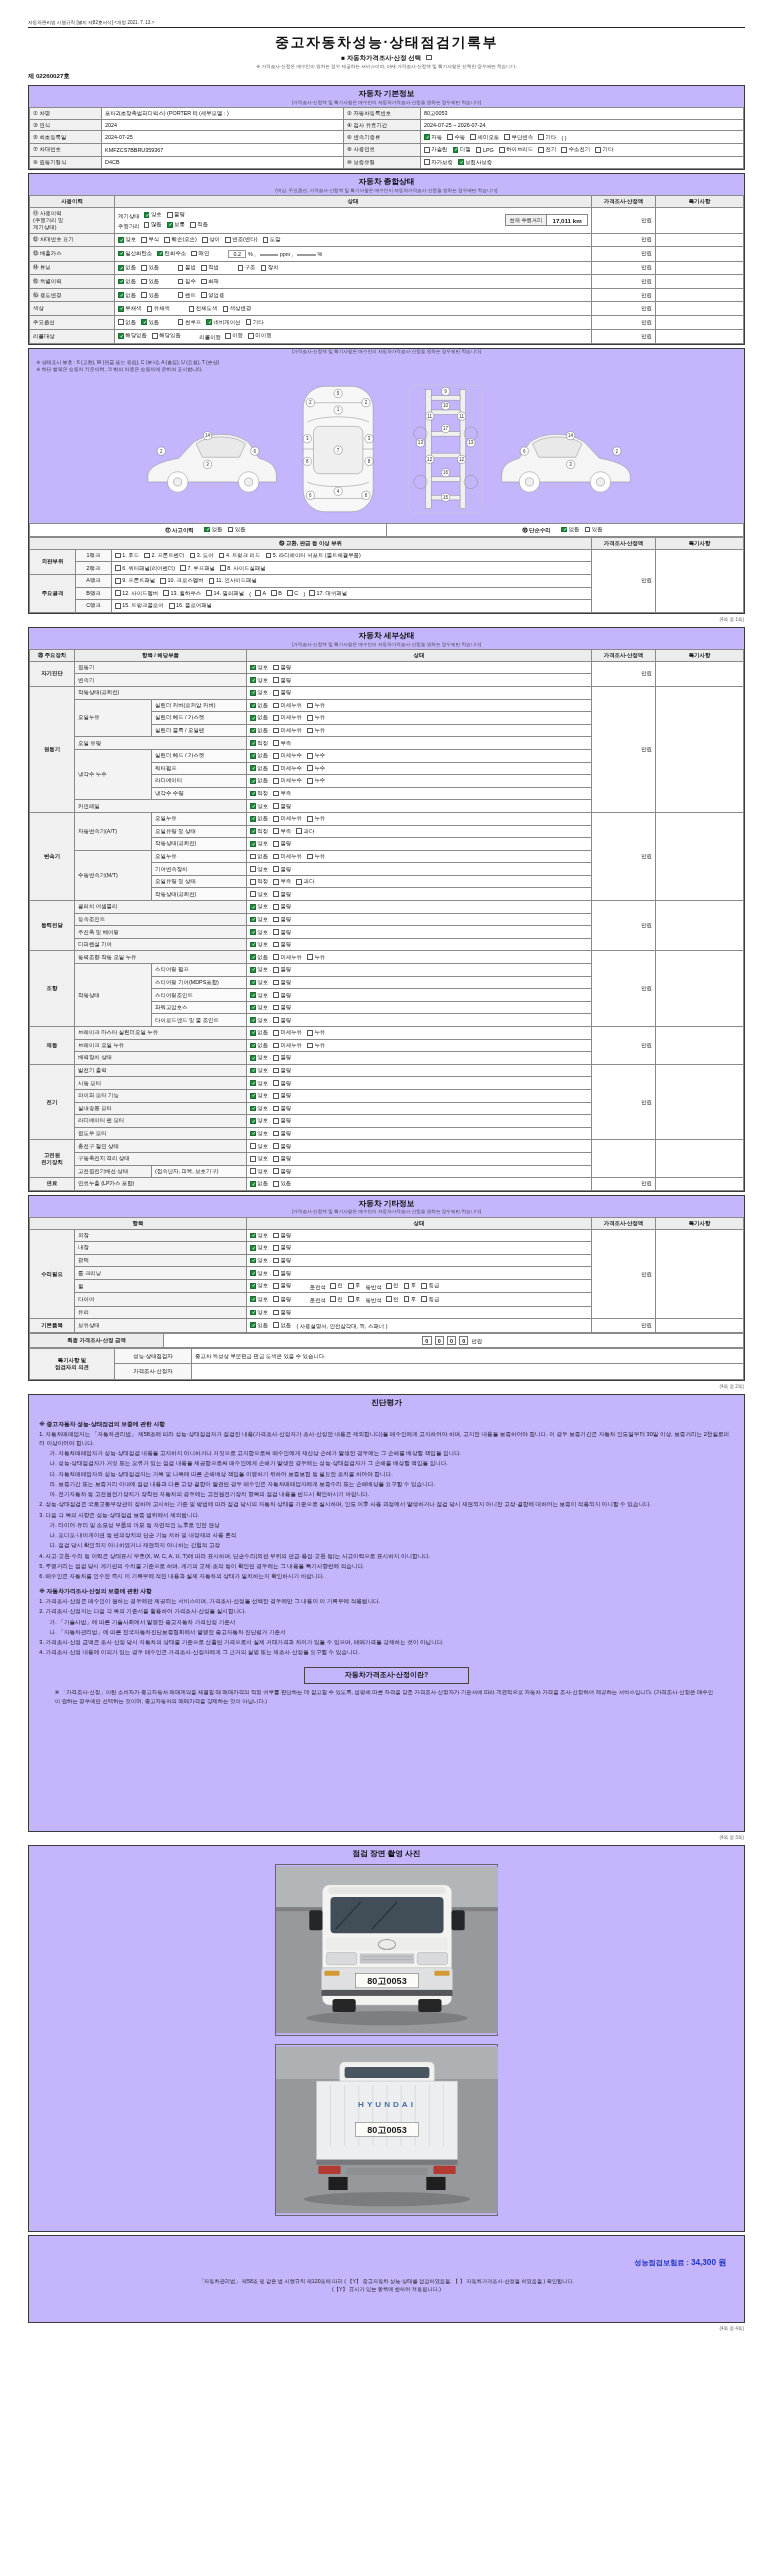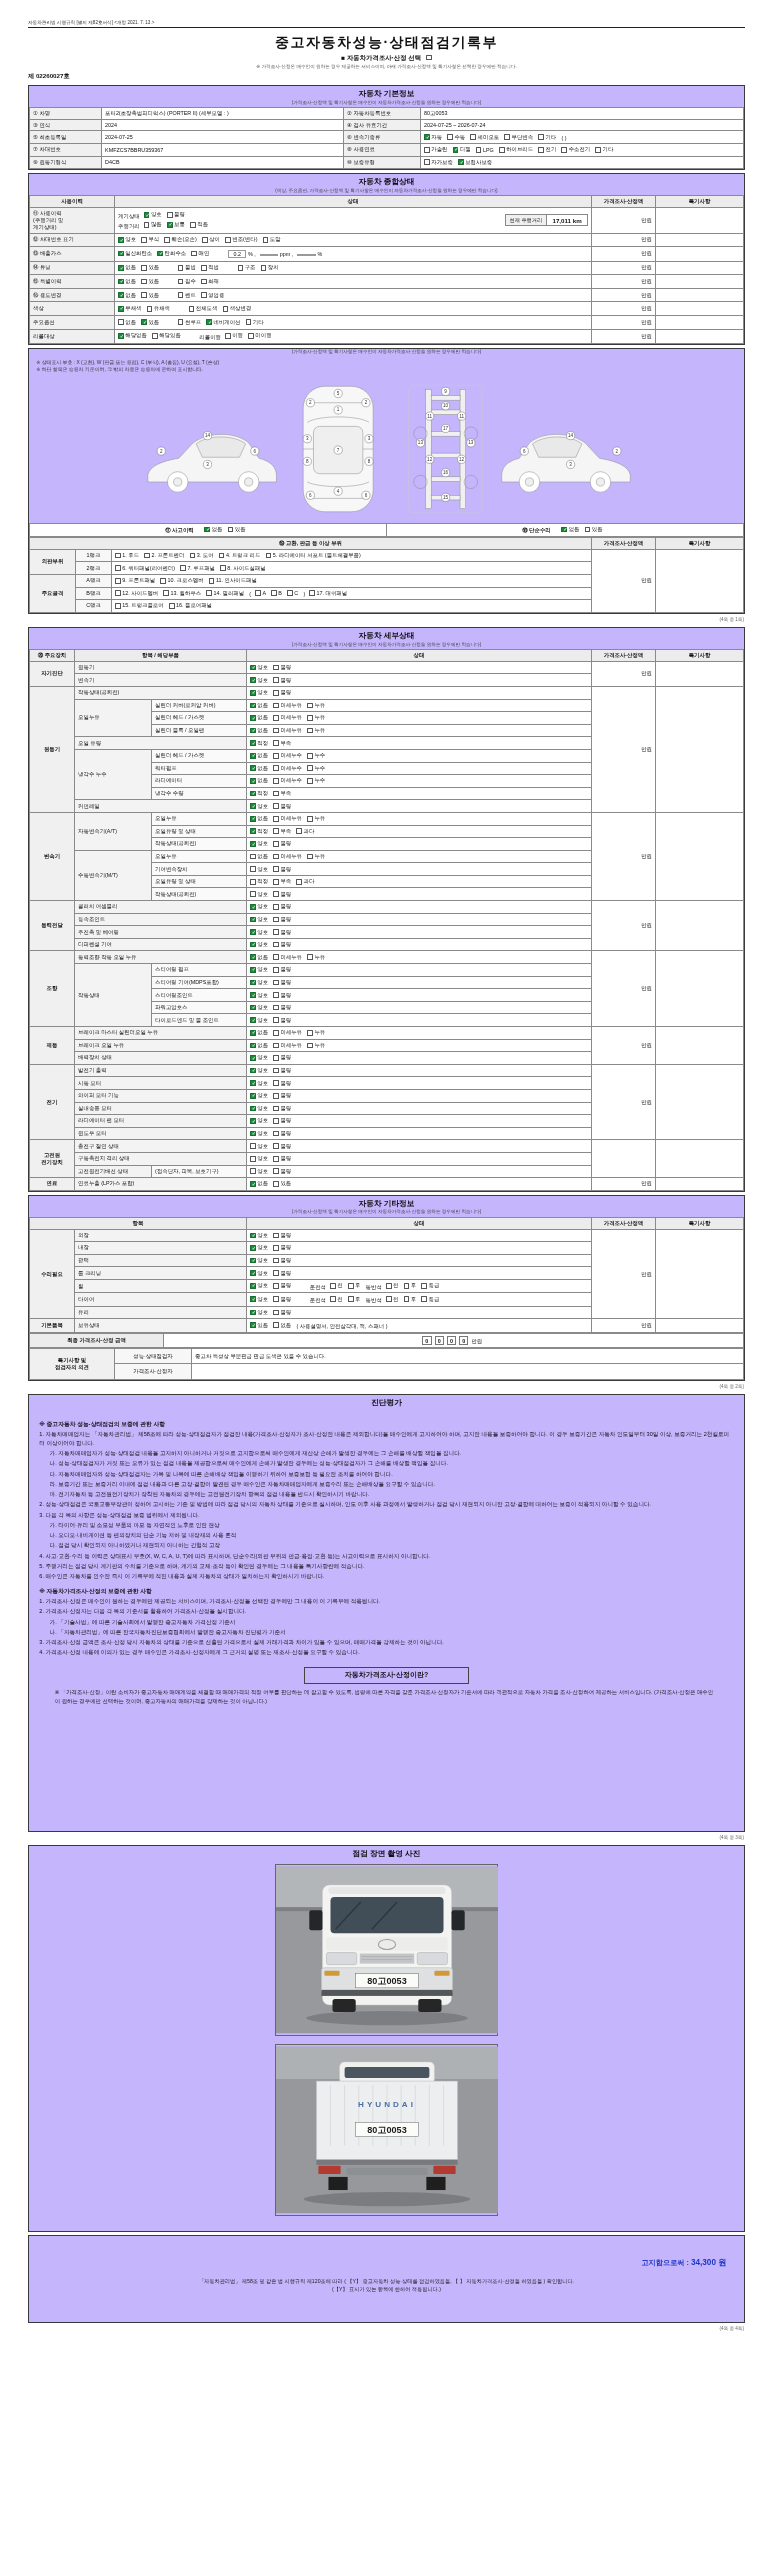--- a/index.html
+++ b/index.html
@@ -1418,21 +1418,21 @@
           <rect x="140" y="240" width="160" height="14" fill="#8d9093"></rect>
           <rect x="104" y="258" width="38" height="26" fill="#1f1f1f"></rect>
           <rect x="298" y="258" width="38" height="26" fill="#1f1f1f"></rect>
         </svg>
       </div>
     </div>
   </section>
 
   <section class="box sign-box">
     <div class="premium" style="color:#1f35c4">
-      <span>고지함으로써 :</span>
+      <span>성능점검보험료 :</span>
       <span style="font-size:8.2px">34,300 원</span>
     </div>
     <div class="legal">「자동차관리법」 제58조 및 같은 법 시행규칙 제120조에 따라 ( 【Y】 중고자동차 성능·상태를 점검하였음을, 【  】 자동차가격조사·산정을 하였음을 ) 확인합니다.</div>
     <div class="legal">(【Y】 표시가 있는 항목에 한하여 적용됩니다.)</div>
   </section>
   <div class="marker">(4쪽 중 4쪽)</div>
 
 </div>
 
 

